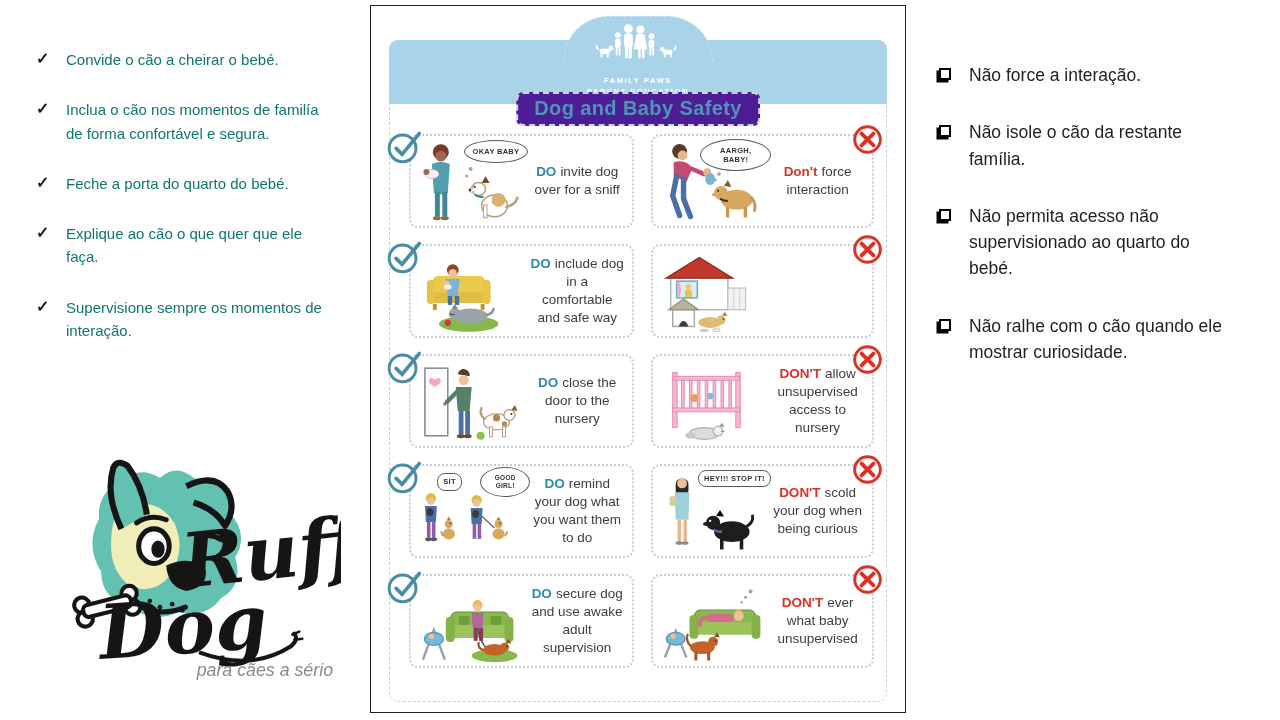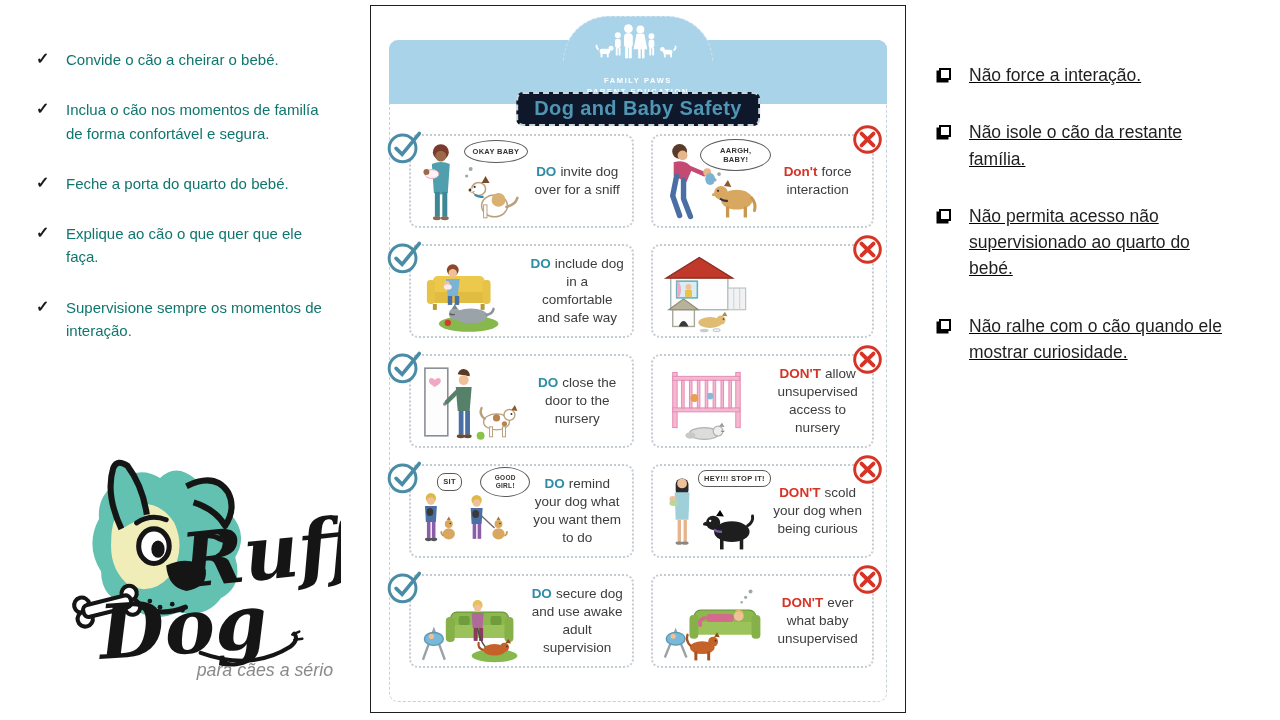--- a/index.html
+++ b/index.html
@@ -9,21 +9,21 @@
     font-family:"Liberation Sans", sans-serif; overflow:hidden; margin:0 auto;
   }
 
   
   .left-list { position:absolute; left:36px; top:48px; width:300px; }
   .left-list .li { display:flex; margin-bottom:27px; }
   .left-list .tick { font-size:16px; font-weight:bold; color:#1a1a1a; width:30px; flex:none; padding-top:1px; }
   .left-list .txt { font-size:15px; line-height:1.55; color:#0f766e; width:268px; }
 
   
-  .right-list { position:absolute; left:936px; top:62px; width:308px;text-decoration:underline; }
+  .right-list { position:absolute; left:936px; top:62px; width:308px; }
   .right-list .li { display:flex; margin-bottom:31px; }
   .right-list .sq {
     width:12px; height:12px; border:2.2px solid #000; background:#fff;
     box-shadow:-2.5px 2.5px 0 0 #000; margin:6px 18px 0 3px; flex:none;
   }
   .right-list .txt { font-size:17.5px; line-height:1.5; color:#1f1f1f; width:260px; }
 
   
   .poster { position:absolute; left:370px; top:5px; width:536px; height:708px;
             background:#fff; border:1.5px solid #1f1f1f; }
@@ -31,21 +31,21 @@
            border:1.5px dashed #c6d0d6; border-radius:9px; }
   .band { position:absolute; top:-1px; left:-1px; right:-1px; height:64px;
           background:#a9d3e8; border-radius:9px 9px 0 0; }
   .arch { position:absolute; top:-24px; left:50%; transform:translateX(-50%);
           width:150px; height:46px; background:#a9d3e8;
           border:1.5px dashed #cfe4f0; border-bottom:none; border-radius:80px 80px 0 0; }
   .fam-sil { position:absolute; top:-18px; left:50%; transform:translateX(-50%); width:96px; height:40px; }
   .brand { position:absolute; bottom:7px; width:100%; text-align:center; color:#ffffff;
            font-size:7.5px; font-weight:bold; letter-spacing:1.6px; line-height:1.5; }
   .title-box { position:absolute; top:86px; left:50%; transform:translateX(-50%);
-               background:#0f172a; border:2px dashed #c9d6dd; border-radius:7px;
+               background:#4c1d95; border:2px dashed #c9d6dd; border-radius:7px;
                padding:3px 16px 4px; white-space:nowrap; z-index:5; }
   .title-box .t { font-size:20px; font-weight:bold; color:#4e96b4; letter-spacing:0.4px; }
 
   .rows { position:absolute; top:128px; left:0; right:0; }
   .row { position:relative; height:94px; margin-bottom:16px; }
   .card { position:absolute; top:0; height:94px; border:2px dotted #c3ccd3;
           border-radius:9px; background:#fff; display:flex; }
   .do-card   { left:38px;  width:225px; }
   .dont-card { left:280px; width:223px; }
   .badge { position:absolute; z-index:6; background:transparent; }

